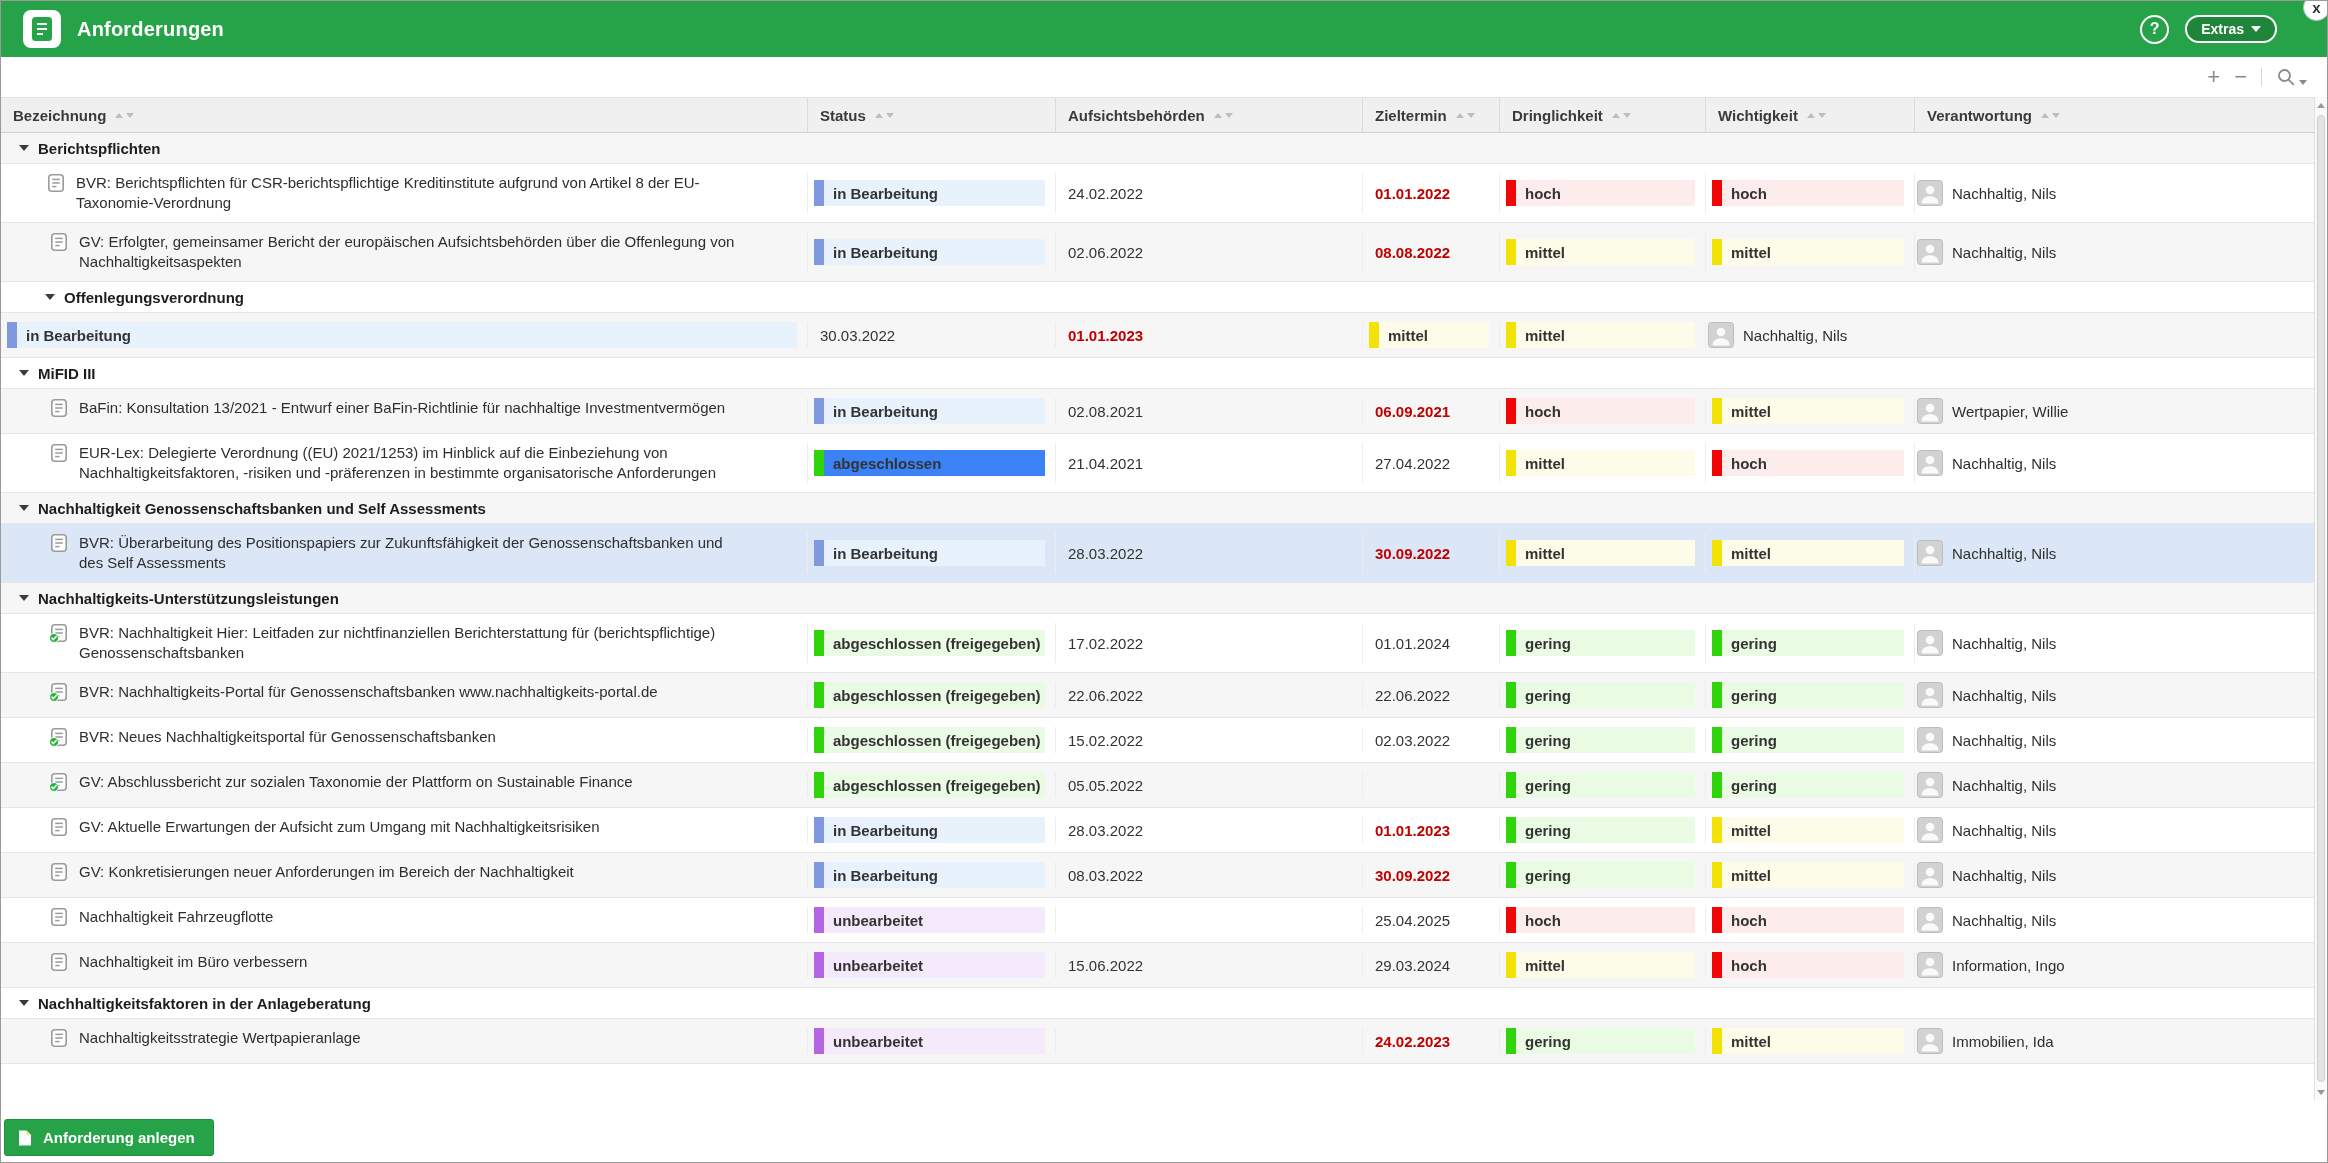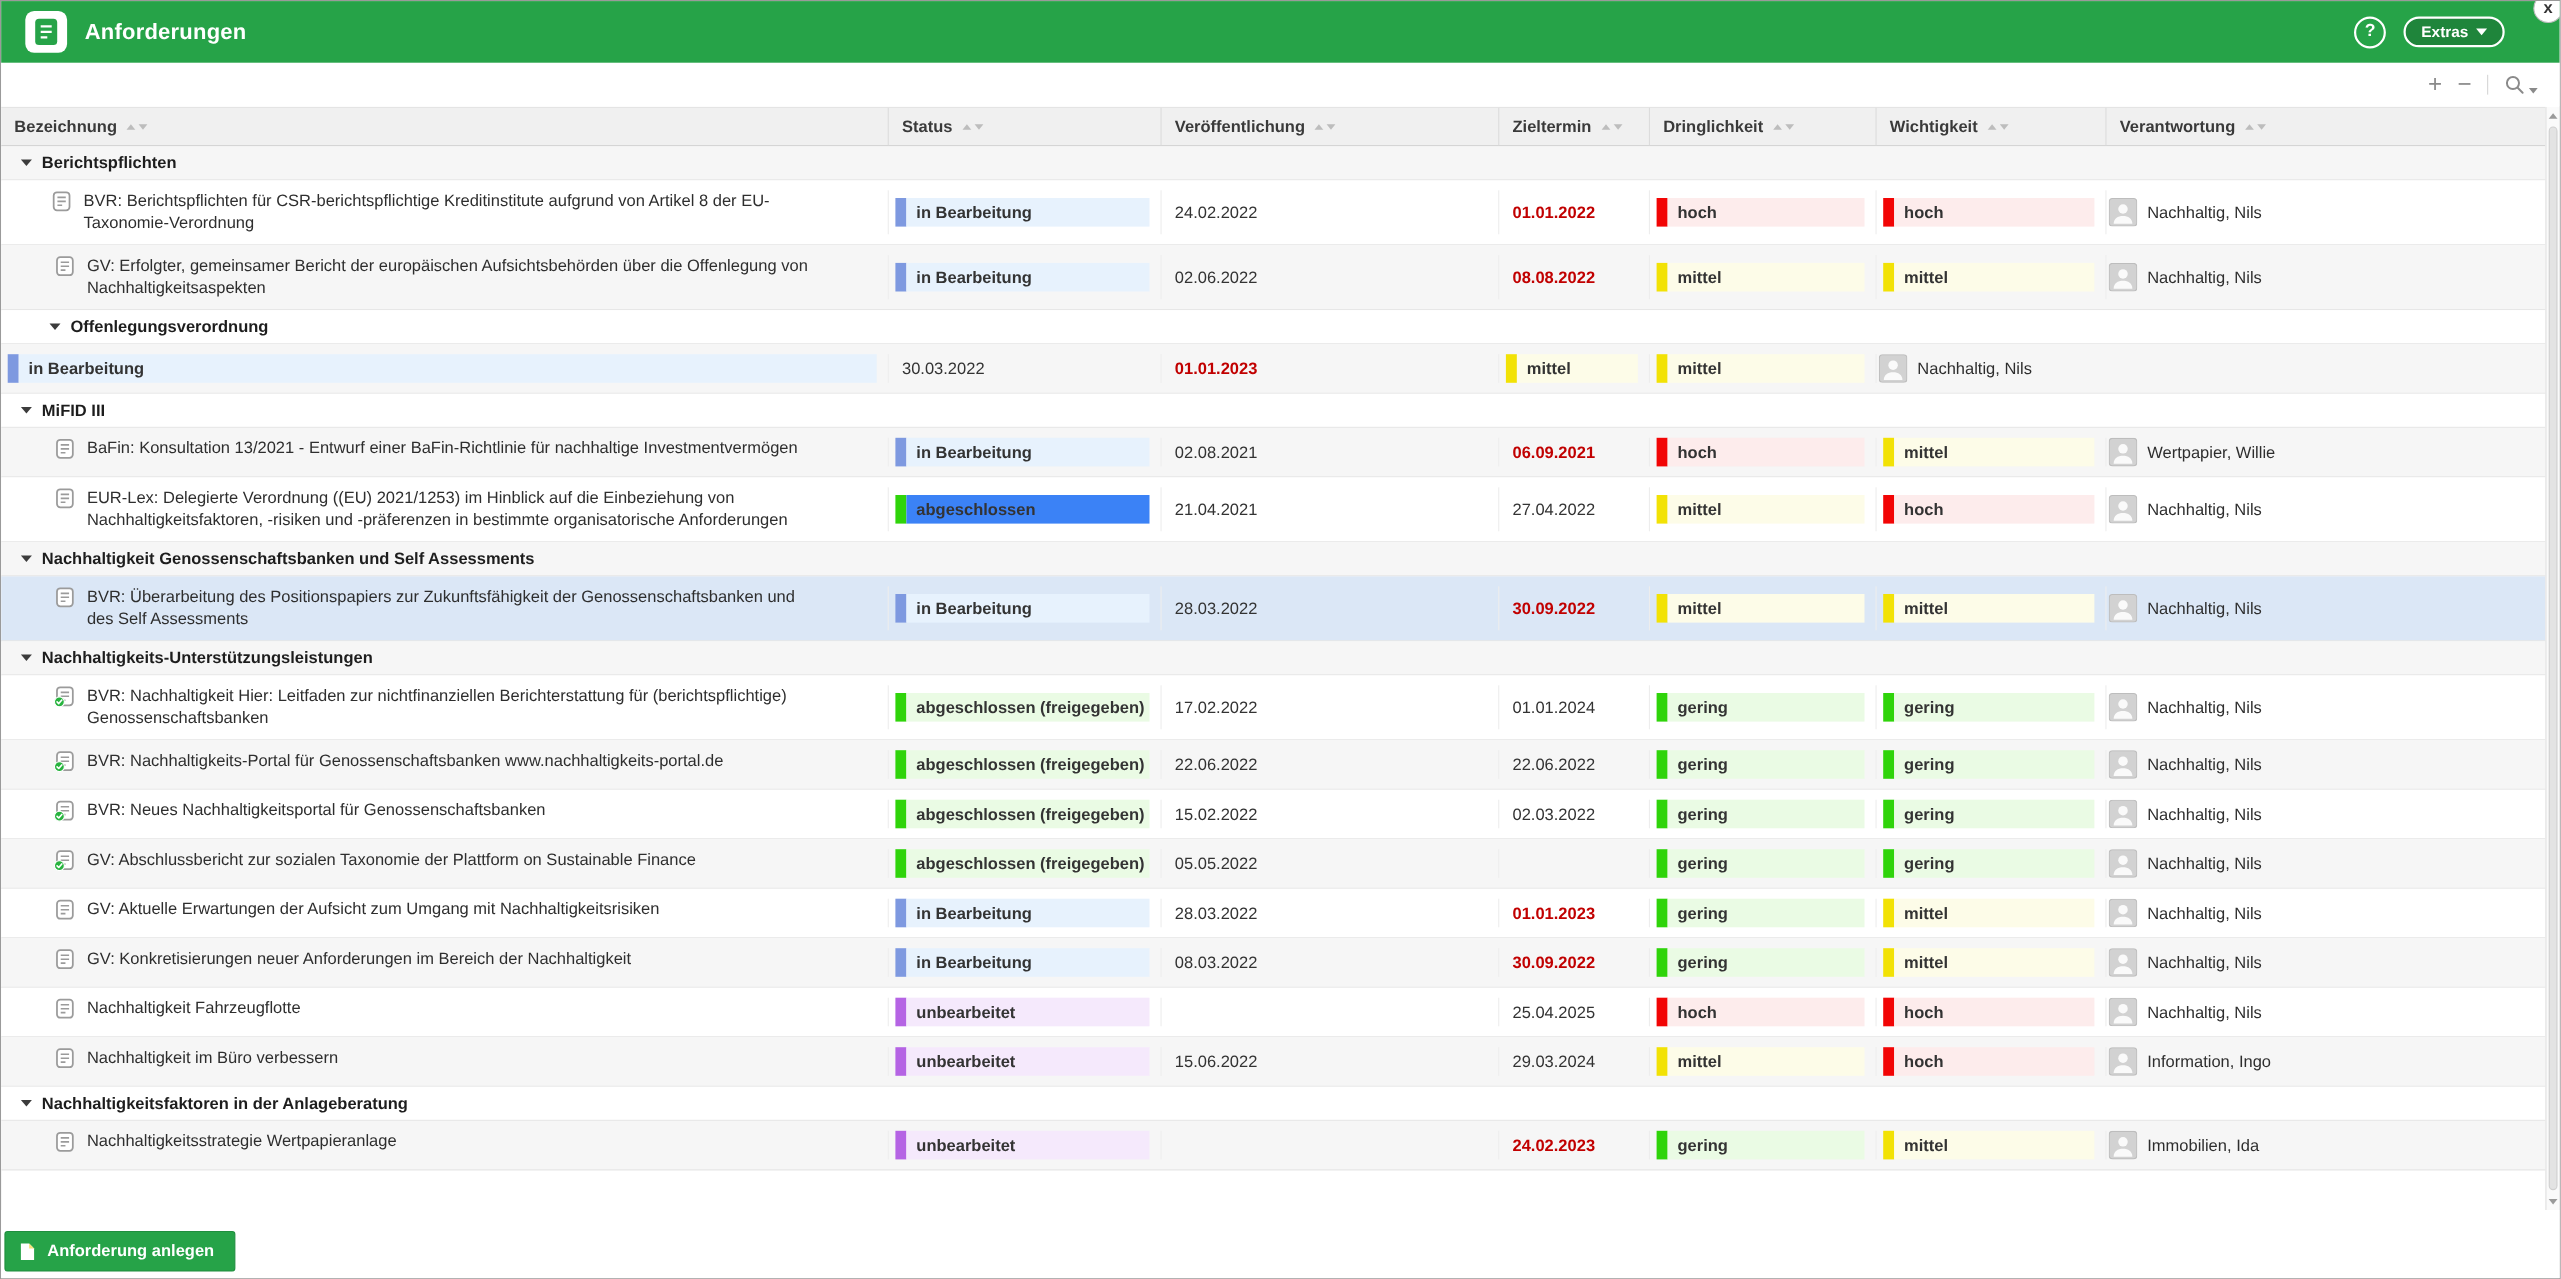--- a/index.html
+++ b/index.html
@@ -166,21 +166,21 @@
           </span>
         </div>
         <div class="th">
           <span class="th-label">Status</span>
           <span class="sort-icons">
             <span class="tri up"></span>
             <span class="tri down"></span>
           </span>
         </div>
         <div class="th">
-          <span class="th-label">Veröffentlichung</span>
+          <span class="th-label">Aufsichtsbehörden</span>
           <span class="sort-icons">
             <span class="tri up"></span>
             <span class="tri down"></span>
           </span>
         </div>
         <div class="th">
           <span class="th-label">Zieltermin</span>
           <span class="sort-icons">
             <span class="tri up"></span>
             <span class="tri down"></span>

